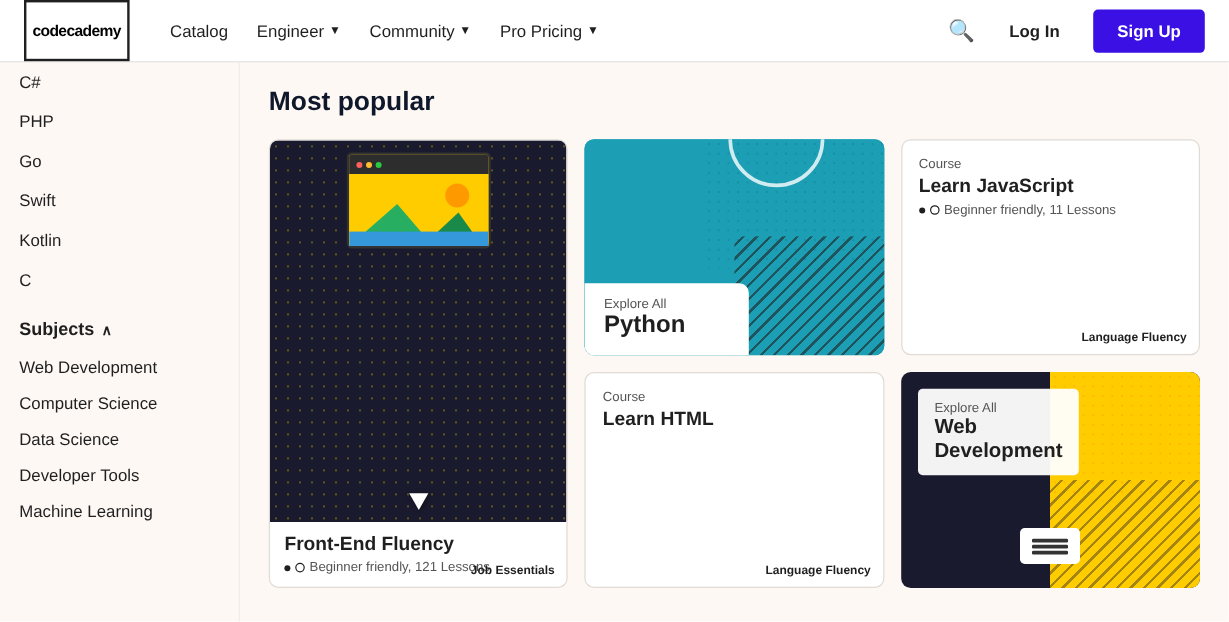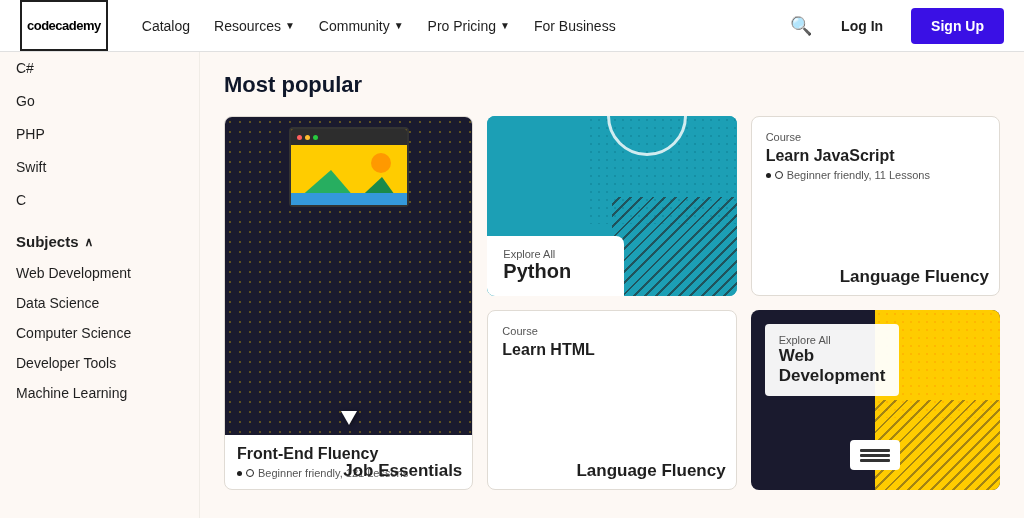--- a/index.html
+++ b/index.html
@@ -179,21 +179,21 @@
       background: #ffd700; color: #1f1f1f; font-size: 9px; font-weight: 800;
       padding: 2px 5px; border-radius: 2px; letter-spacing: 0.5px;
     }
     .card-type { font-size: 11px; color: #555; text-transform: capitalize; }
     .card-title { font-size: 16px; font-weight: 700; color: #1f1f1f; margin-bottom: 4px; }
     .card-meta { font-size: 11px; color: #555; display: flex; align-items: center; gap: 4px; }
     .bullet-dot { width: 5px; height: 5px; background: #1f1f1f; border-radius: 50%; display: inline-block; }
     .bullet-circle { width: 8px; height: 8px; border: 1.5px solid #1f1f1f; border-radius: 50%; display: inline-block; }
     .card-tag {
       position: absolute; bottom: 8px; right: 10px;
-      font-size: 17px; color: #1f1f1f; font-weight: 600;
+      font-size: 10px; color: #1f1f1f; font-weight: 600;
     }
 
     
     .card-js { background: #fff; justify-content: space-between; }
     .card-js-top { padding: 14px 14px 0; }
 
     
     .card-html { background: #fff; }
     .card-html-top { padding: 14px 14px 0; }
 
@@ -234,57 +234,57 @@
 </head>
 <body>
 
 <nav class="navbar">
   <div class="logo-box">
     <span class="code">code</span><span class="cademy">cademy</span>
   </div>
   <div class="nav-links">
     <a class="nav-link">Catalog</a>
     <a class="nav-link">
-        <span>Resources</span>
+        <span>Engineer</span>
         <span class="chevron">▼</span>
       </a>
     <a class="nav-link">
         <span>Community</span>
         <span class="chevron">▼</span>
       </a>
     <a class="nav-link">
         <span>Pro Pricing</span>
         <span class="chevron">▼</span>
       </a>
-    <a class="nav-link">For Business</a>
   </div>
   <div class="nav-right">
     <span class="search-icon">🔍</span>
     <button class="btn-login">Log In</button>
     <button class="btn-signup">Sign Up</button>
   </div>
 </nav>
 
 <div class="main-layout">
 
   <aside class="sidebar">
 
     <div class="sidebar-lang">C#</div>
+    <div class="sidebar-lang">PHP</div>
     <div class="sidebar-lang">Go</div>
-    <div class="sidebar-lang">PHP</div>
     <div class="sidebar-lang">Swift</div>
+    <div class="sidebar-lang">Kotlin</div>
     <div class="sidebar-lang">C</div>
 
     <div class="sidebar-section-header">
       <span>Subjects</span>
       <span style="font-size:12px;">∧</span>
     </div>
     <div class="sidebar-subject">Web Development</div>
+    <div class="sidebar-subject">Computer Science</div>
     <div class="sidebar-subject">Data Science</div>
-    <div class="sidebar-subject">Computer Science</div>
     <div class="sidebar-subject">Developer Tools</div>
     <div class="sidebar-subject">Machine Learning</div>
   </aside>
 
   <main class="content">
     <h2 class="section-title">Most popular</h2>
 
     <div class="card-grid">
 
       <div class="card card-python">

